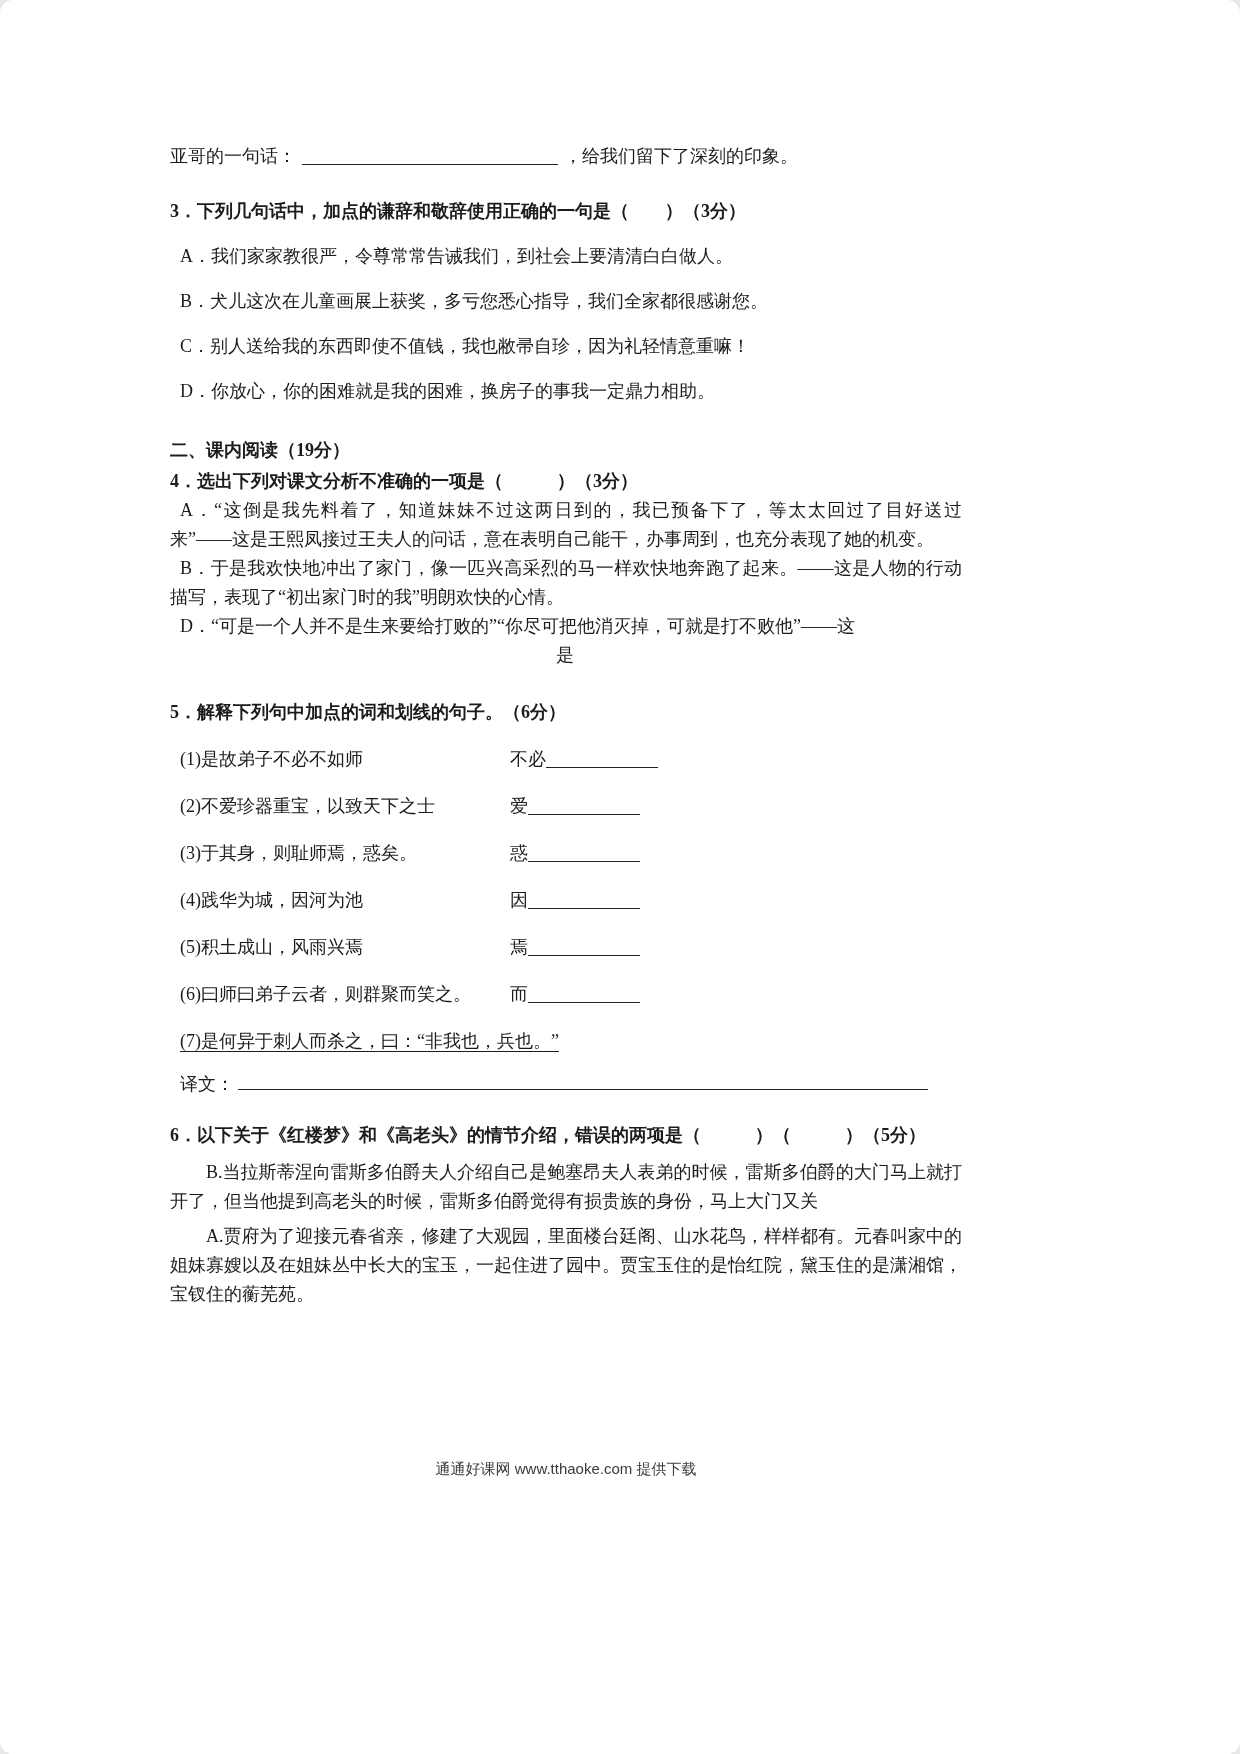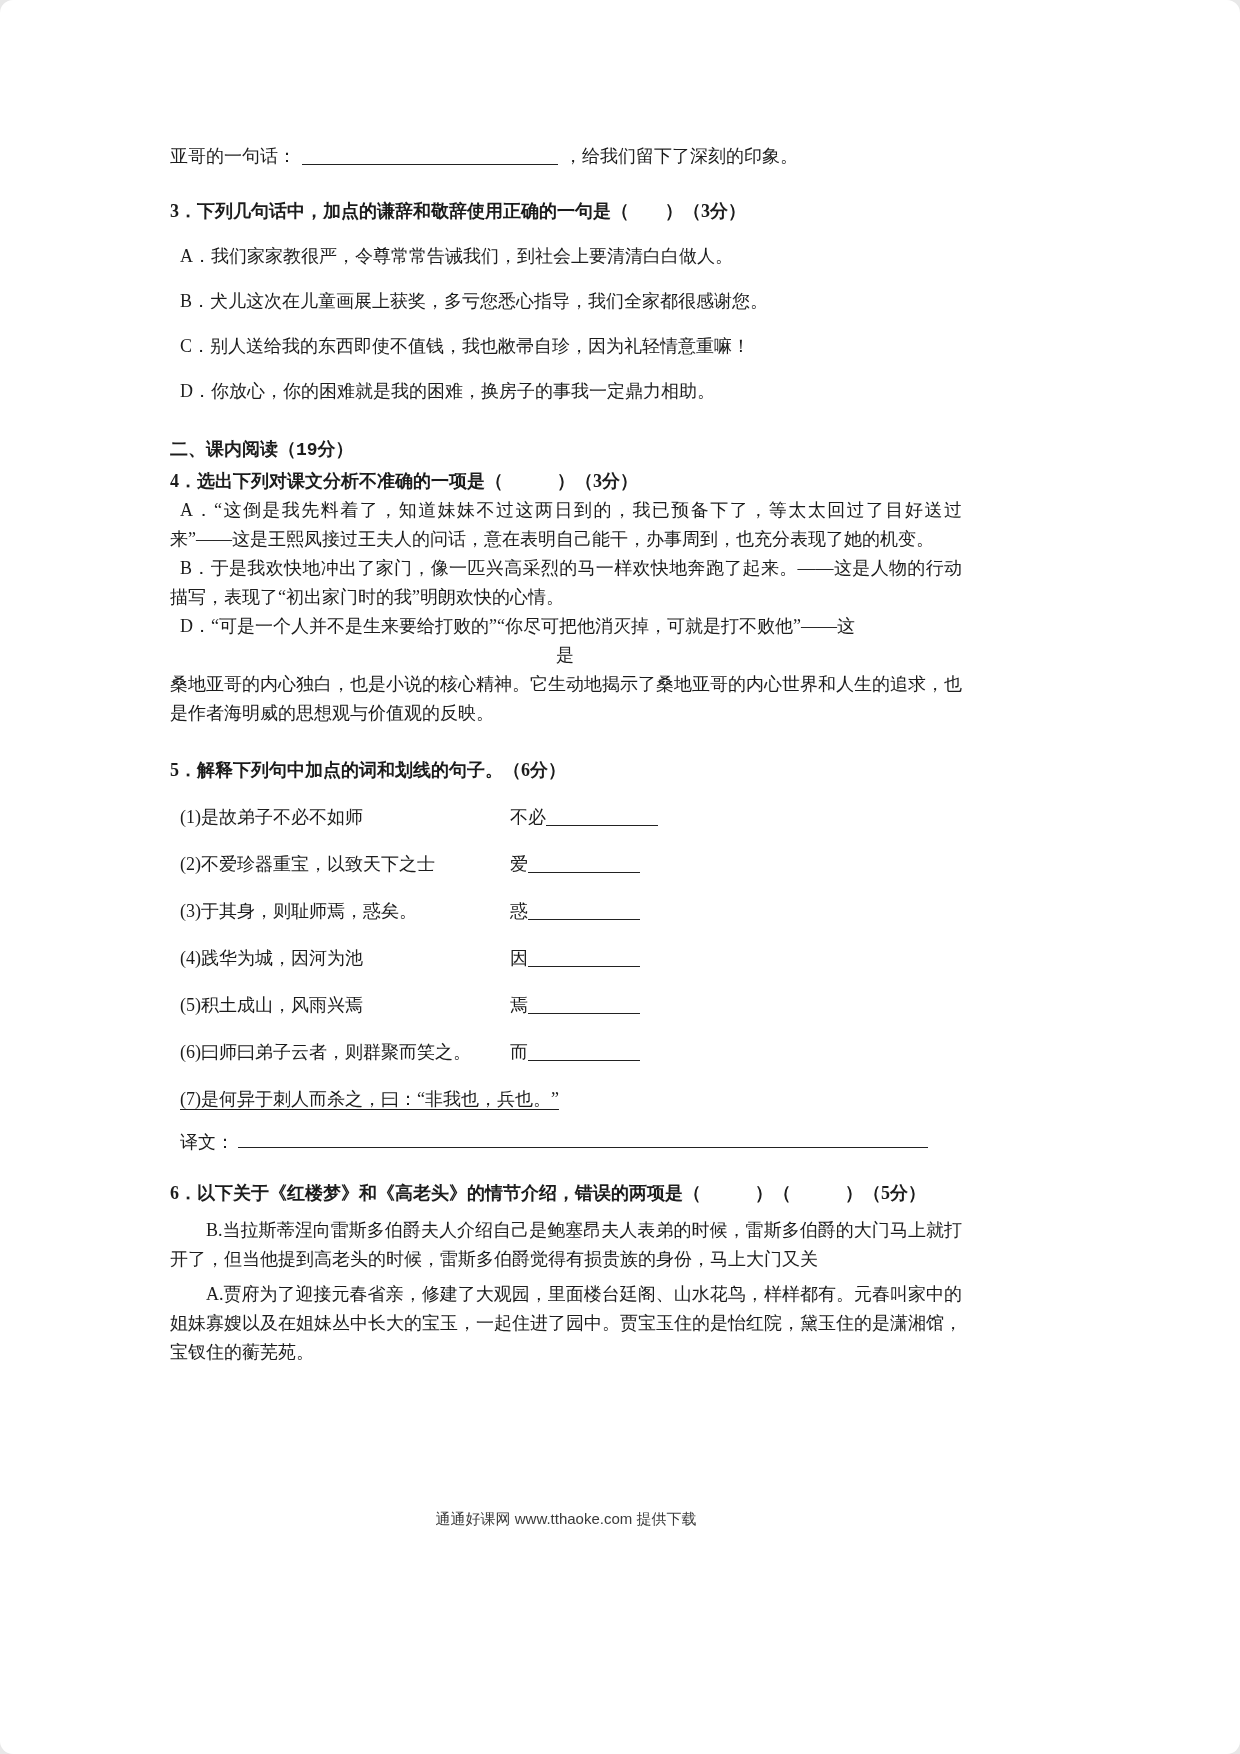--- a/index.html
+++ b/index.html
@@ -15,35 +15,35 @@
   }
   p{margin:0;text-align:justify;}
   .bold{font-weight:bold;}
   .blank{display:inline-block;border-bottom:1px solid #222;height:18px;vertical-align:-3px;}
   .blank-intro{width:256px;margin:0 6px;}
   .blank-ans{width:112px;}
   .blank-trans{flex:1 1 auto;margin-left:4px;max-width:690px;}
   .intro-line{margin-bottom:26px;}
   .q-title{margin-top:26px;margin-bottom:16px;}
   .opt{padding-left:10px;margin:16px 0;}
-  .section-title{margin-top:30px;margin-bottom:2px;font-family:Liberation Mono, monospace;}
+  .section-title{margin-top:30px;margin-bottom:2px;}
   .q4-title{margin-top:2px;margin-bottom:0;}
   .q4-opt{text-indent:10px;}
   .orphan{padding-left:386px;}
   .q5-title{margin-top:28px;margin-bottom:6px;}
   .q5-row{display:flex;padding-left:10px;margin:18px 0;align-items:baseline;}
   .q5-text{flex:0 0 330px;}
   .q5-ans{flex:0 0 auto;font-family:Liberation Serif, serif;}
   .underlined{text-decoration:underline;text-underline-offset:4px;}
   .q5-item7{padding-left:10px;margin:18px 0 6px 0;}
   .trans-row{display:flex;align-items:baseline;padding-left:10px;margin:14px 0 6px 0;}
   .q6-title{margin-top:22px;margin-bottom:8px;}
   .q6-para{text-indent:36px;margin:6px 0;}
   .footer{
-    position:absolute;top:1504px;left:170px;width:792px;
+    position:absolute;top:1454px;left:170px;width:792px;
     text-align:center;font-size:15px;color:#3a3a3a;
     font-family:"Liberation Sans","DejaVu Sans",sans-serif;
   }
 </style>
 </head>
 <body>
 
 <div class="page">
 
   <p class="intro-line">
@@ -55,21 +55,20 @@
   <p class="opt">B．犬儿这次在儿童画展上获奖，多亏您悉心指导，我们全家都很感谢您。</p>
   <p class="opt">C．别人送给我的东西即使不值钱，我也敝帚自珍，因为礼轻情意重嘛！</p>
   <p class="opt">D．你放心，你的困难就是我的困难，换房子的事我一定鼎力相助。</p>
 
   <p class="bold section-title">二、课内阅读（19分）</p>
   <p class="bold q4-title">4．选出下列对课文分析不准确的一项是（　　　）（3分）</p>
   <p class="q4-opt">A．“这倒是我先料着了，知道妹妹不过这两日到的，我已预备下了，等太太回过了目好送过来”——这是王熙凤接过王夫人的问话，意在表明自己能干，办事周到，也充分表现了她的机变。</p>
   <p class="q4-opt">B．于是我欢快地冲出了家门，像一匹兴高采烈的马一样欢快地奔跑了起来。——这是人物的行动描写，表现了“初出家门时的我”明朗欢快的心情。</p>
   <p class="q4-opt">D．“可是一个人并不是生来要给打败的”“你尽可把他消灭掉，可就是打不败他”——这</p>
   <p class="orphan">是</p>
-  <p>桑地亚哥的内心独白，也是小说的核心精神。它生动地揭示了桑地亚哥的内心世界和人生的追求，也是作者海明威的思想观与价值观的反映。</p>
 
   <p class="bold q5-title">5．解释下列句中加点的词和划线的句子。（6分）</p>
 
   <div class="q5-row">
     <span class="q5-text">(1)是故弟子不必不如师</span>
     <span class="q5-ans"><span>不必</span><span class="blank blank-ans"></span></span>
   </div>
   <div class="q5-row">
     <span class="q5-text">(2)不爱珍器重宝，以致天下之士</span>
     <span class="q5-ans"><span>爱</span><span class="blank blank-ans"></span></span>

